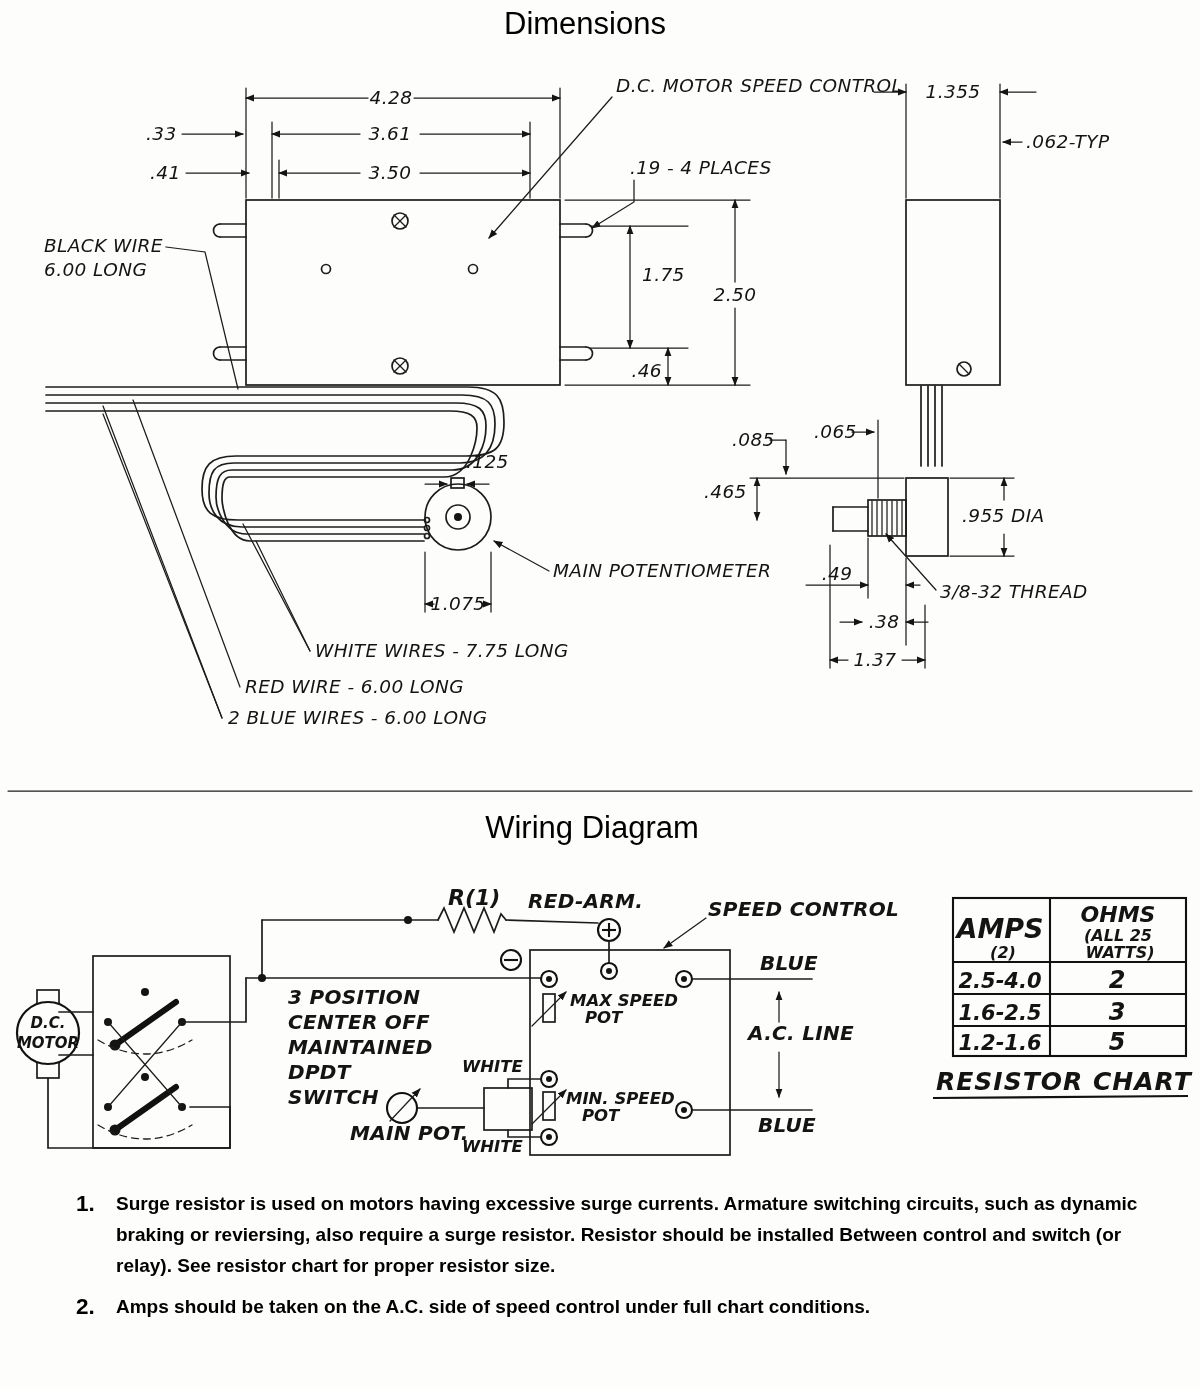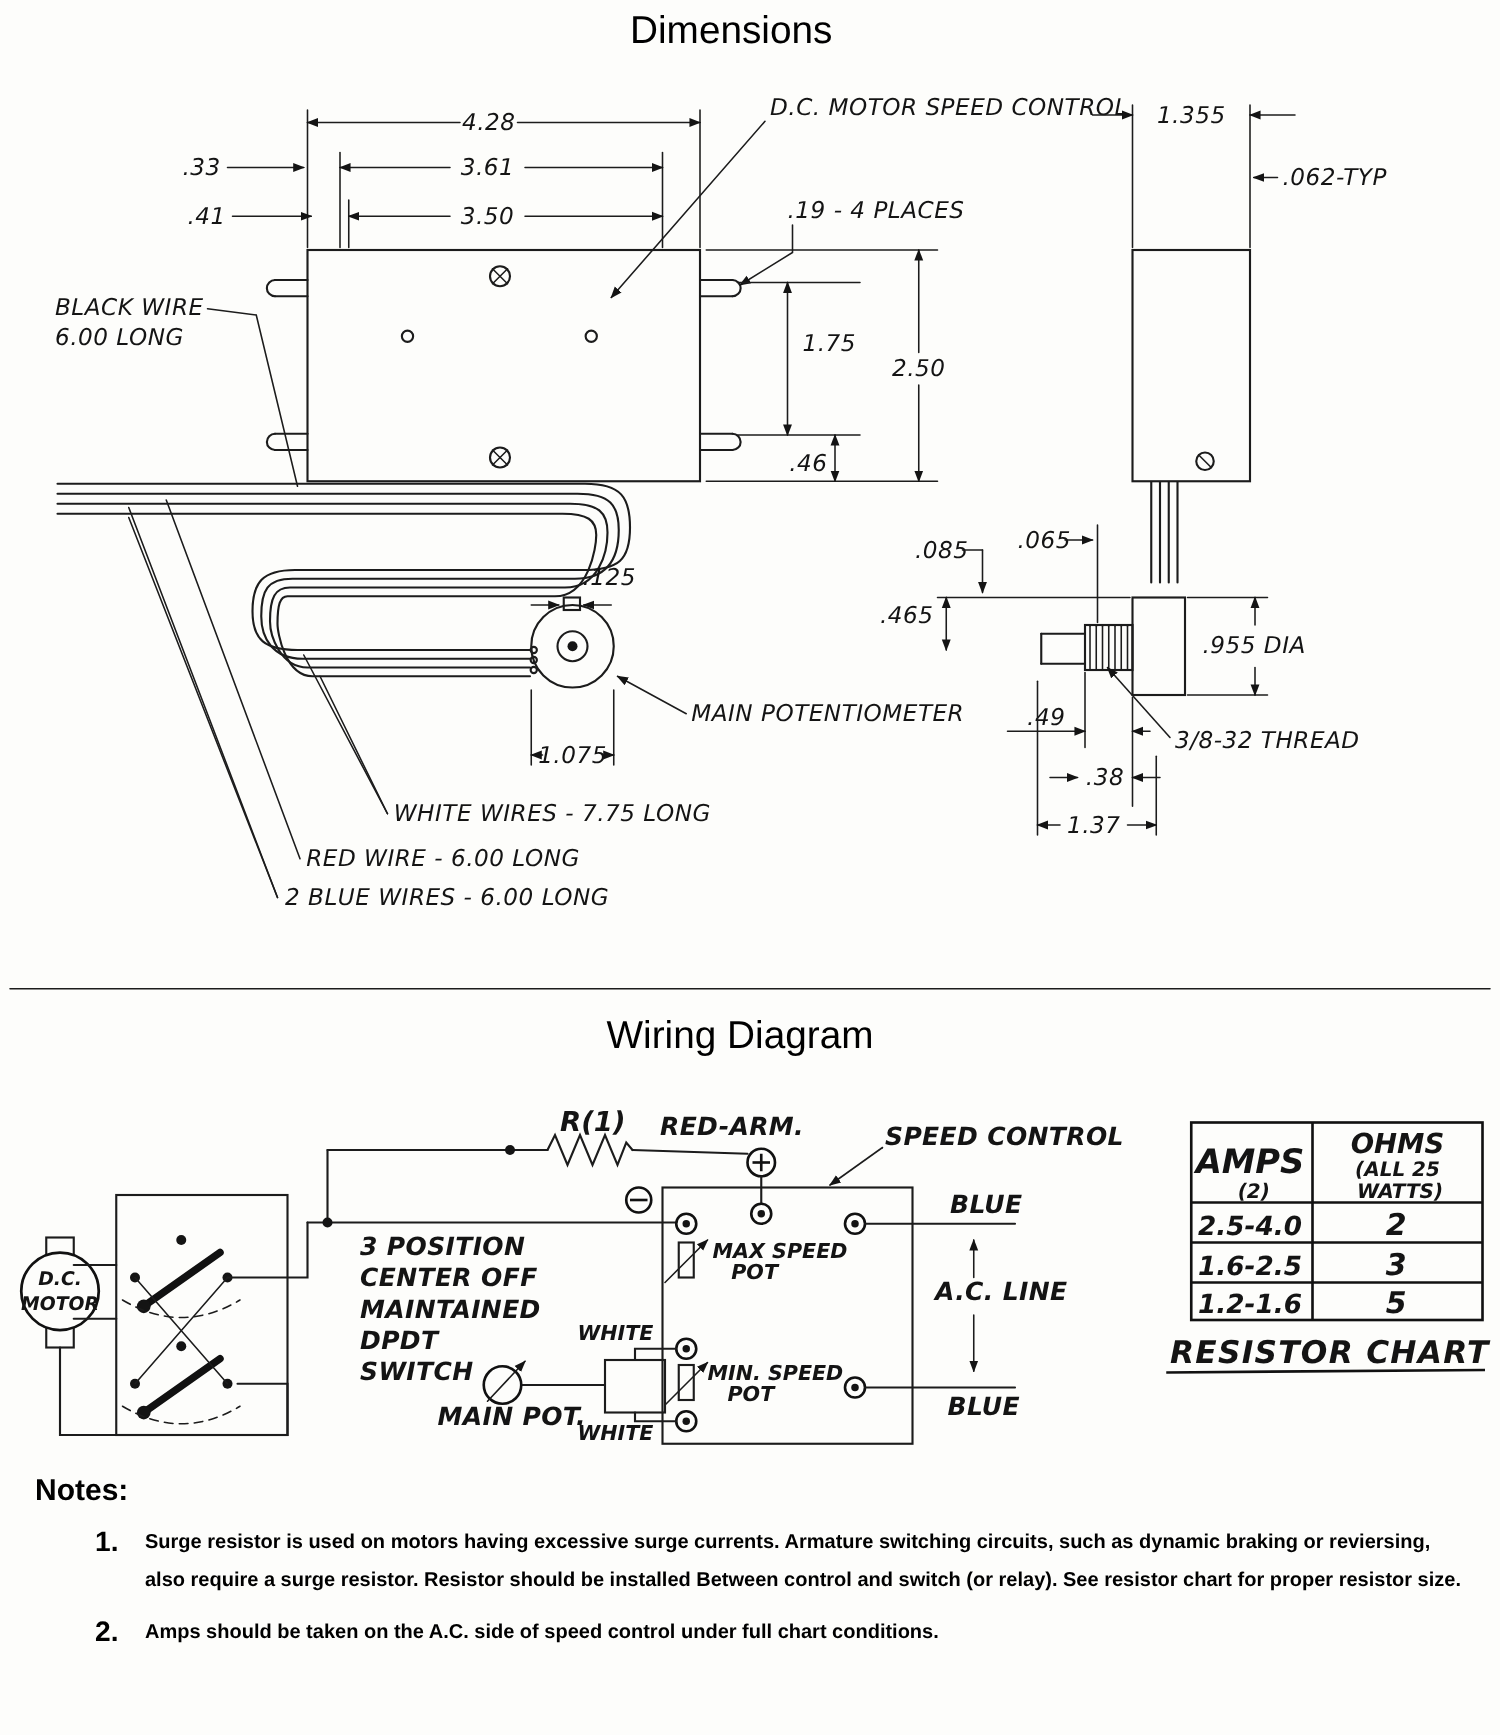--- a/index.html
+++ b/index.html
@@ -22,21 +22,21 @@
   .ln{stroke:#1c1c1c;stroke-width:1.7;fill:none;stroke-linecap:round}
   .thin{stroke:#1c1c1c;stroke-width:1.25;fill:none;stroke-linecap:round}
   .thick{stroke:#111;stroke-width:2.1;fill:none}
   .lever{stroke:#111;stroke-width:6;fill:none;stroke-linecap:round}
   .dash{stroke-dasharray:7 5}
   .dot{fill:#141414;stroke:none}
   .notes{position:absolute;left:28px;top:1178px;width:1150px;color:#000;font-weight:bold}
   .notes-heading{font-size:24px;line-height:30px}
   .note-item{display:flex;margin:10px 0 0 48px}
   .note-num{width:40px;flex:none;font-size:22.5px;line-height:31px}
-  .note-text{width:1060px;font-size:16px;line-height:31px}
+  .note-text{width:1060px;font-size:19px;line-height:31px}
 </style>
 </head>
 <body>
 
 <div class="page">
 <svg width="1200" height="1388" viewBox="0 0 1200 1388">
   <defs>
     <marker id="arr" viewBox="0 0 10 10" refX="9" refY="5" markerWidth="7.5" markerHeight="7.5" orient="auto-start-reverse">
       <path d="M0,1.2 L10,5 L0,8.8 z" fill="#141414"></path>
     </marker>
@@ -360,21 +360,20 @@
         <text class="ch-val" x="1000" y="1050" text-anchor="middle">1.2-1.6</text>
         <text class="ch-ohm" x="1117" y="1050" text-anchor="middle">5</text>
       </g>
       <text class="ch-cap" x="936" y="1090">RESISTOR CHART</text>
       <line class="thick" x1="933" y1="1098" x2="1188" y2="1096"></line>
     </g>
   </g>
 </svg>
 
 <div class="notes">
-  <div class="notes-heading">Notes:</div>
   <div class="note-item">
     <span class="note-num">1.</span>
     <span class="note-text">Surge resistor is used on motors having excessive surge currents.  Armature switching circuits, such as dynamic braking or reviersing, also require a surge resistor.  Resistor should be installed Between control and  switch (or relay).  See resistor chart for proper resistor size.</span>
   </div>
   <div class="note-item">
     <span class="note-num">2.</span>
     <span class="note-text">Amps should be taken on the A.C. side of speed control under full chart conditions.</span>
   </div>
 </div>
 </div>

